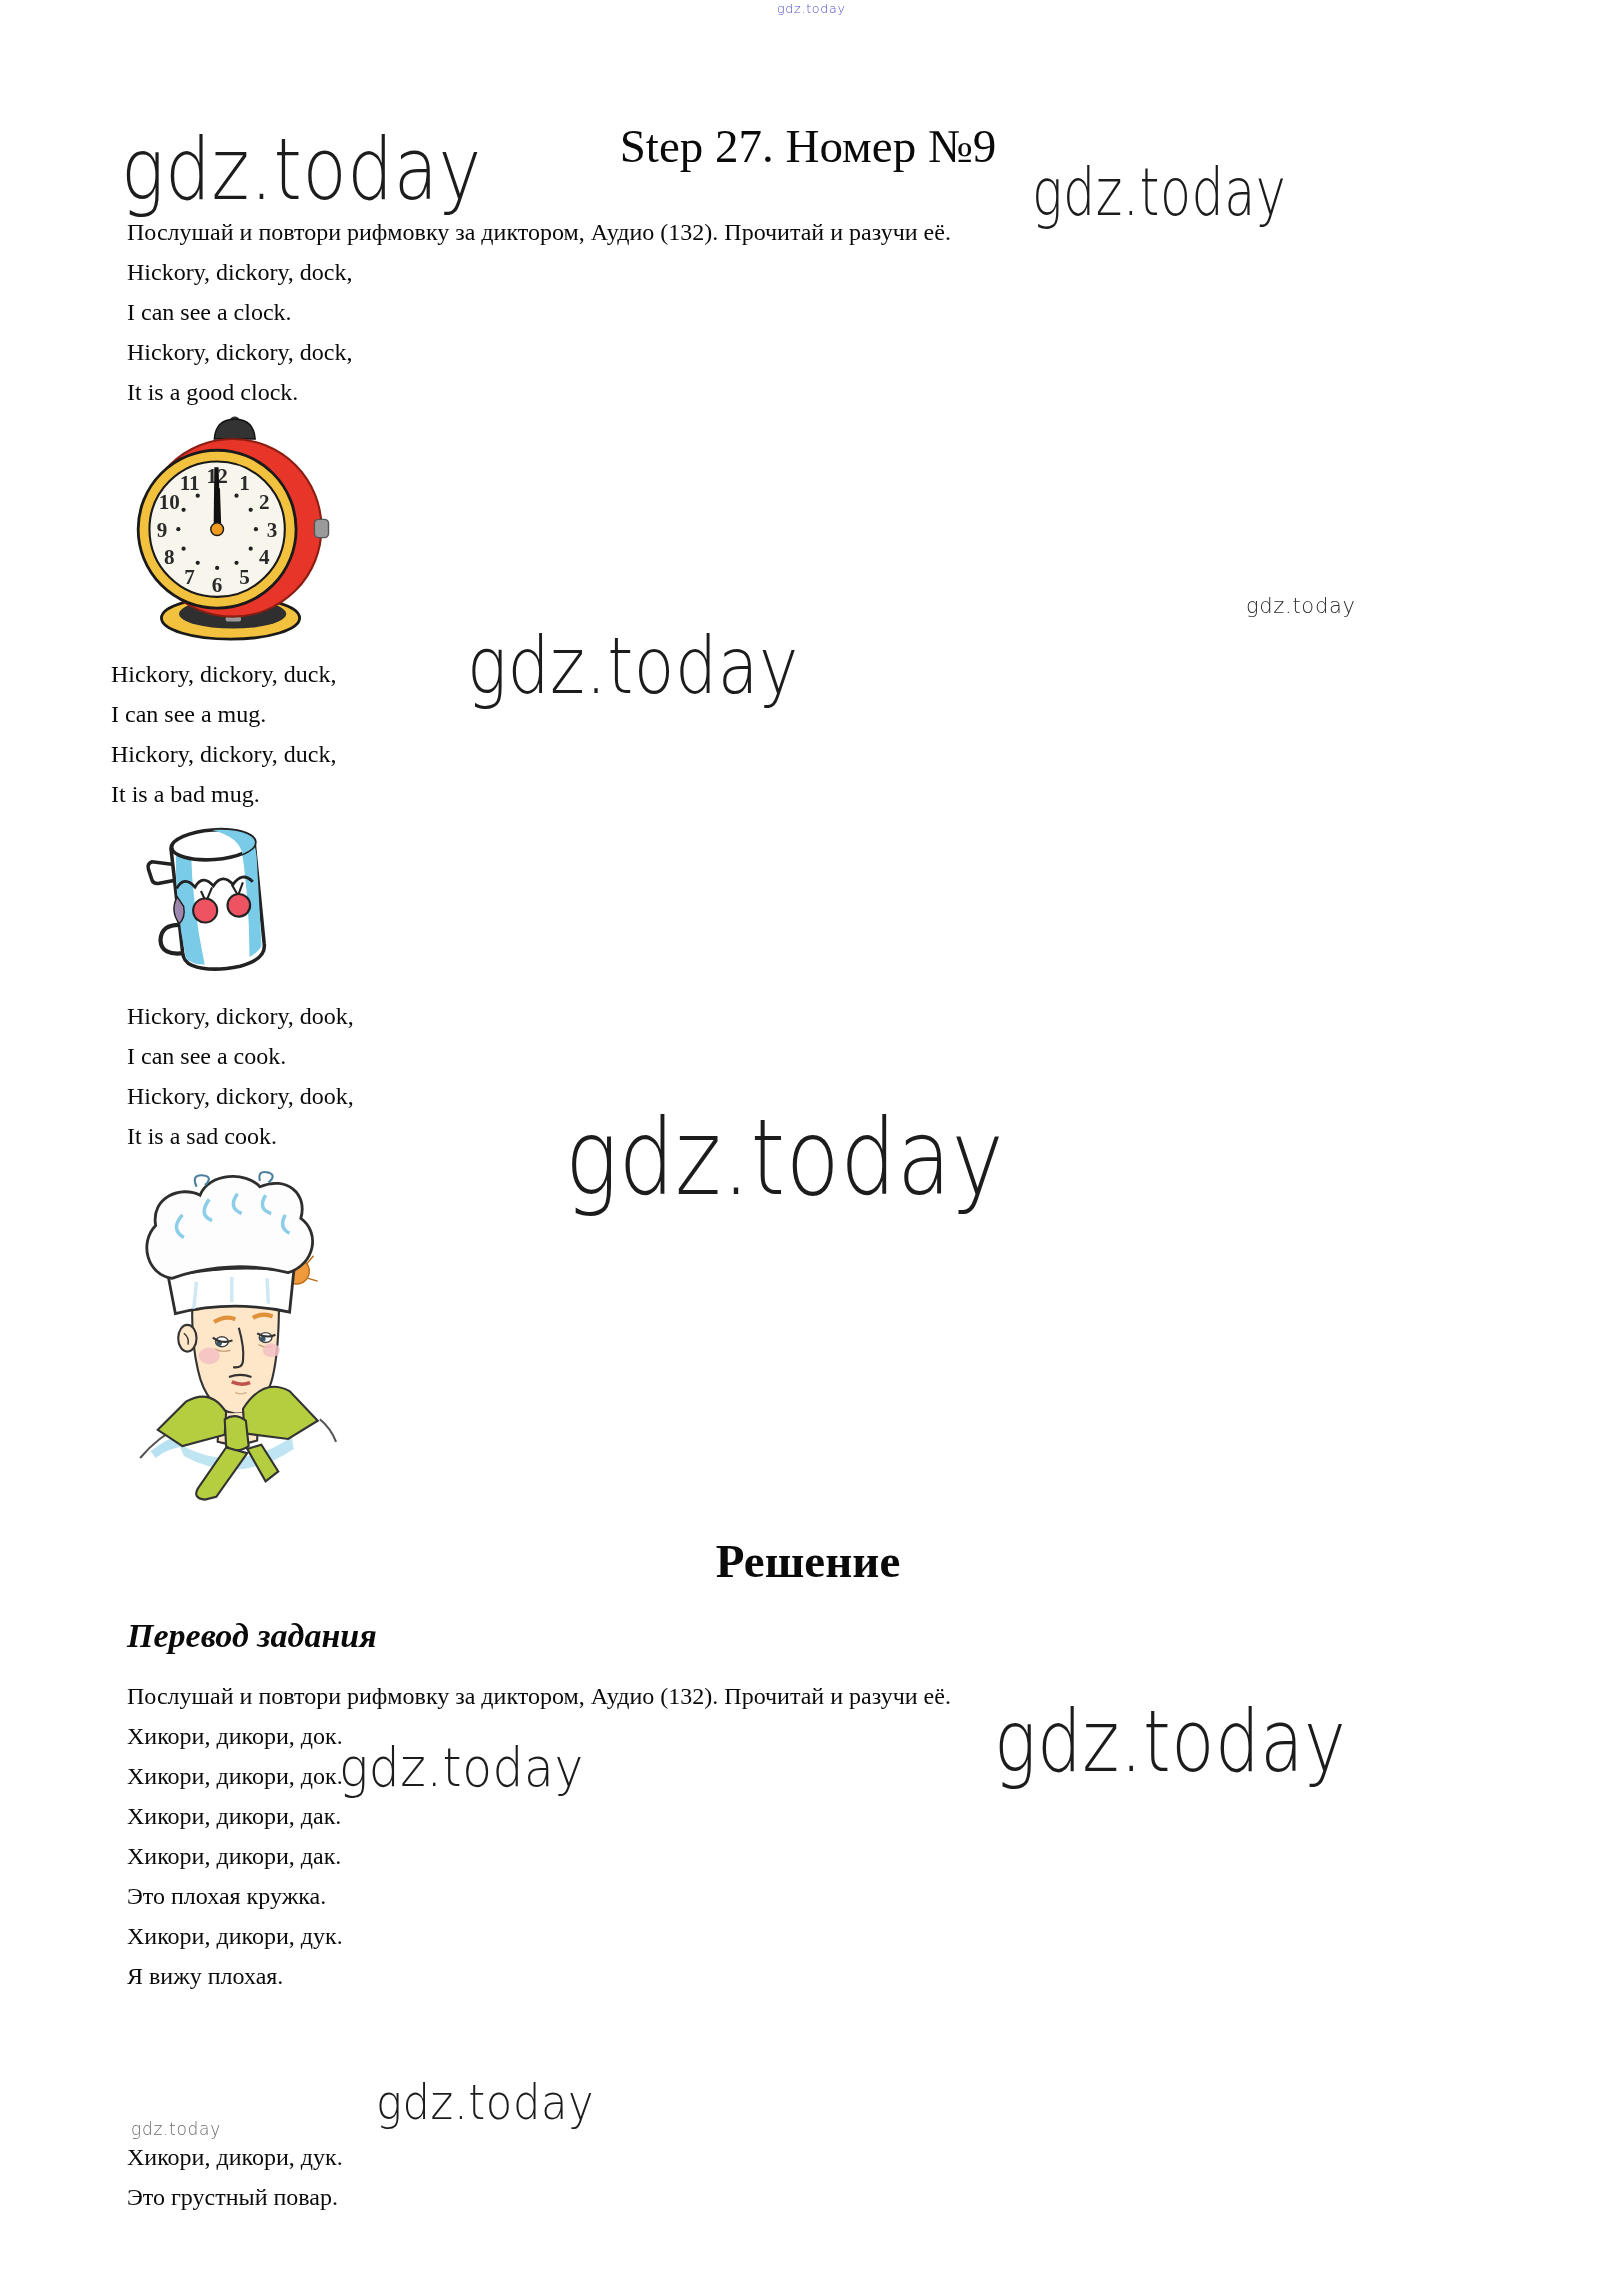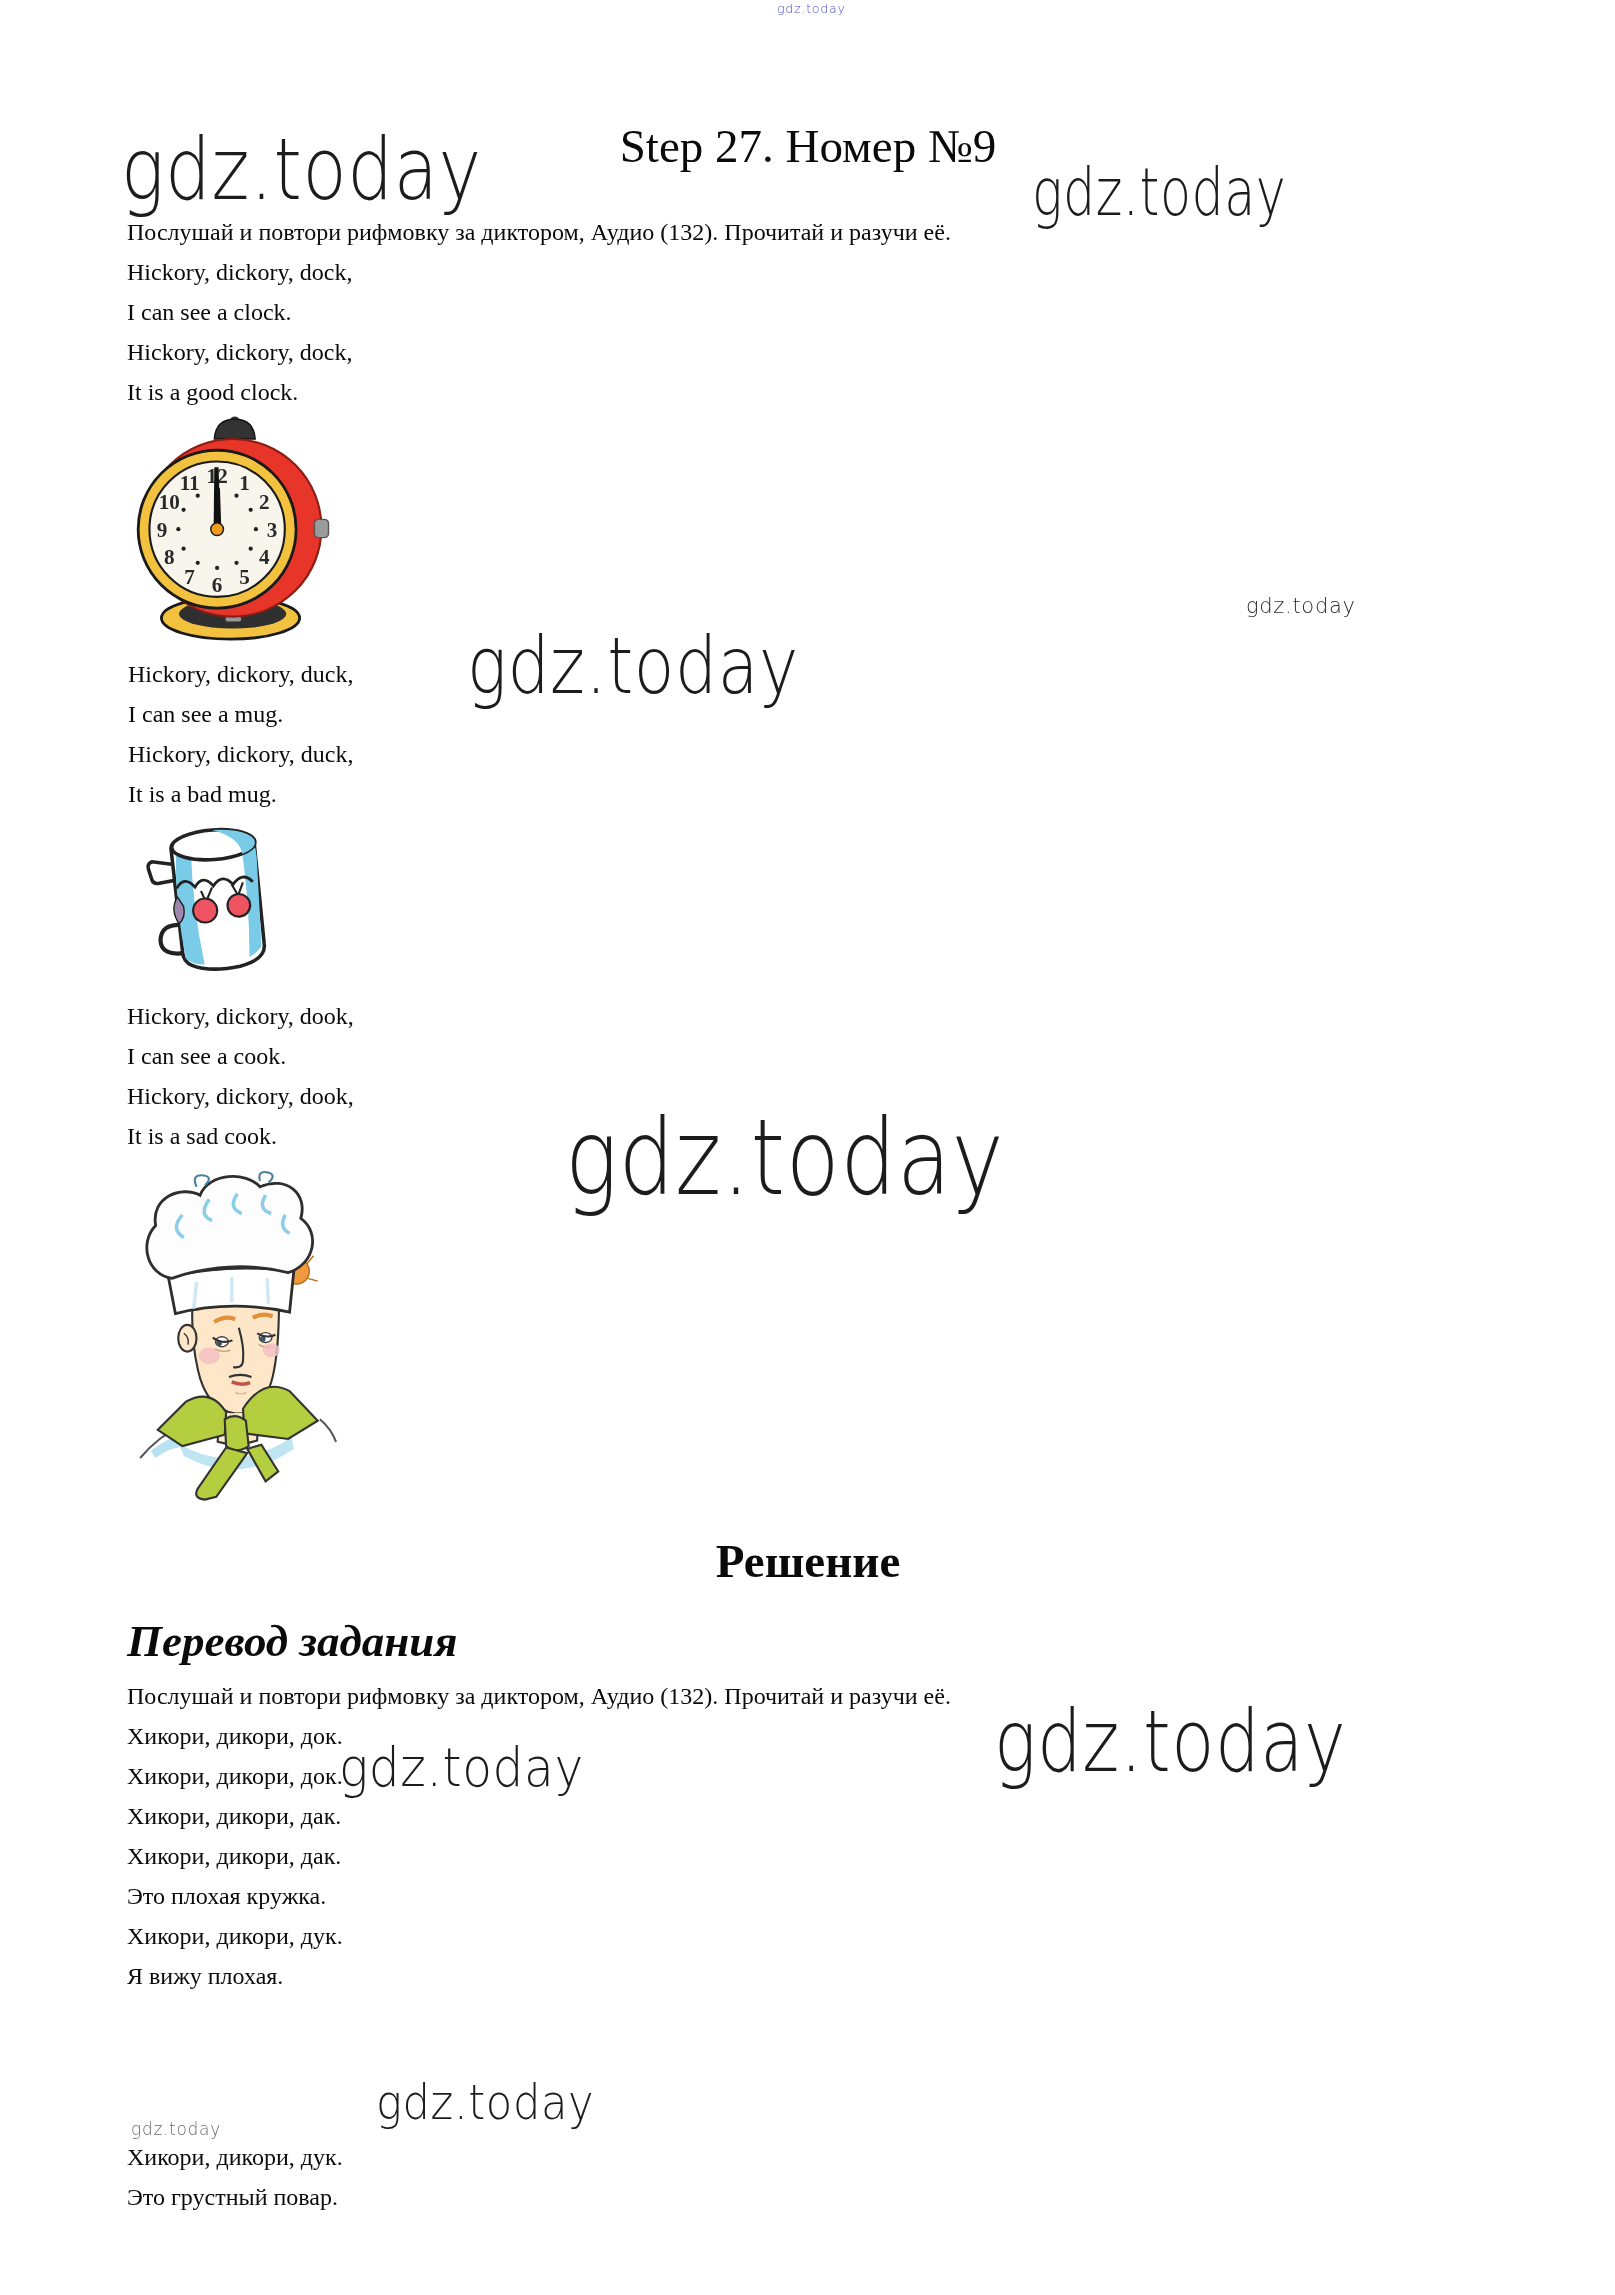--- a/index.html
+++ b/index.html
@@ -9,21 +9,21 @@
   
   .wm{position:absolute;font-family:"DejaVu Sans",sans-serif;font-weight:200;color:#1c1c1c;
       white-space:nowrap;line-height:1.1;transform-origin:left top;letter-spacing:0.7px;}
   
   .tline{position:absolute;font-size:24px;line-height:40px;white-space:nowrap;}
   .tline p{margin:0;}
   .title{position:absolute;left:50%;transform:translateX(-50%);top:121px;font-size:47px;
          line-height:1.1;white-space:nowrap;}
   .heading{position:absolute;left:50%;transform:translateX(-50%);top:1536px;font-size:47px;
            line-height:1.1;white-space:nowrap;}
-  .subheading{position:absolute;left:127px;top:1617px;font-size:45px;font-weight:bold;
+  .subheading{position:absolute;left:127px;top:1617px;font-size:34px;font-weight:bold;
               font-style:italic;line-height:1.1;white-space:nowrap;}
   .illu{position:absolute;}
   svg text.clocknum{font-family:"Liberation Serif",serif;font-weight:600;fill:#2a2a2a;}
 </style>
 </head>
 <body>
 
 <div class="page">
 
   <div class="wm" style="left:777px;top:2.1px;font-size:12.7px;color:#4f4fc9;">gdz.today</div>
@@ -86,21 +86,21 @@
       <text class="clocknum" x="68" y="212">8</text>
       <text class="clocknum" x="58" y="173">9</text>
       <text class="clocknum" x="68" y="134">10</text>
       <text class="clocknum" x="97" y="106">11</text>
     </g>
     <polygon points="131,164 141,164 138,74 132,74" fill="#111"></polygon>
     <polygon points="132,164 142,164 140,104 134,104" fill="#111"></polygon>
     <circle cx="136" cy="162" r="9" fill="#f29c1f" stroke="#1a1a1a" stroke-width="2"></circle>
   </svg>
 
-  <div class="tline" style="left:128px;top:654px;">
+  <div class="tline" style="left:111px;top:654px;">
     <p>Hickory, dickory, duck,</p>
     <p>I can see a mug.</p>
     <p>Hickory, dickory, duck,</p>
     <p>It is a bad mug.</p>
   </div>
 
   <svg class="illu" style="left:138px;top:818px;" width="152" height="164" viewBox="0 0 215 232">
     <g transform="rotate(-4 107 116)">
       <path d="M54 62 L24 56 Q16 58 18 66 L22 82 Q24 88 32 87 L58 84 Z" fill="#fff" stroke="#222" stroke-width="5"></path>
       <path d="M60 148 Q30 144 28 168 Q28 190 60 188" fill="#fff" stroke="#222" stroke-width="6"></path>

